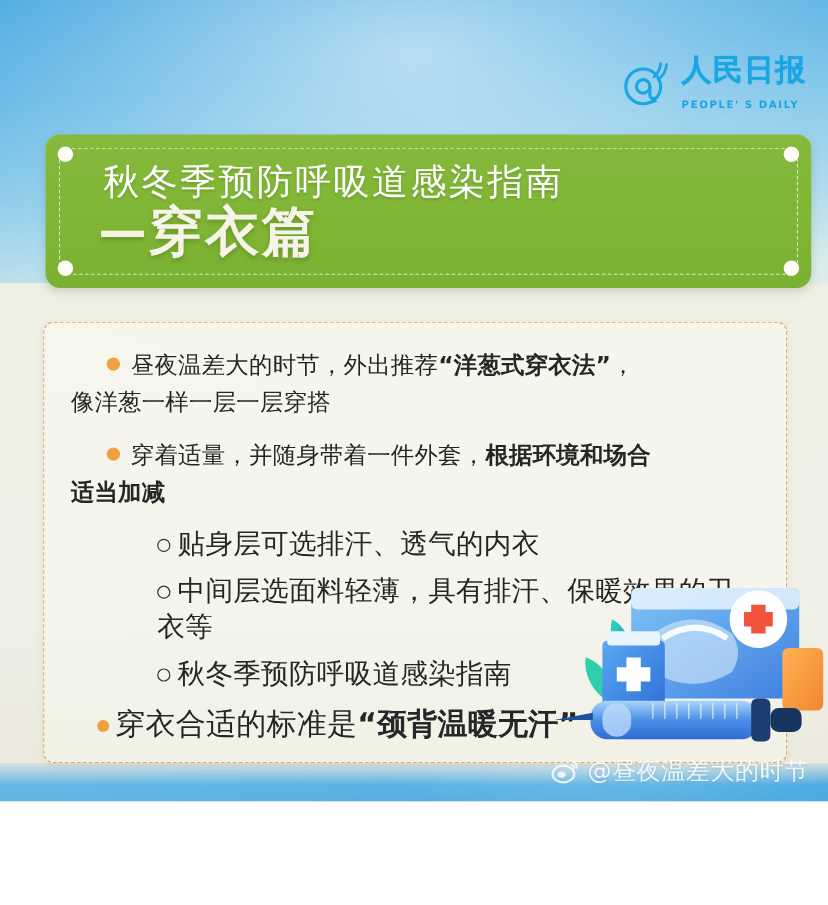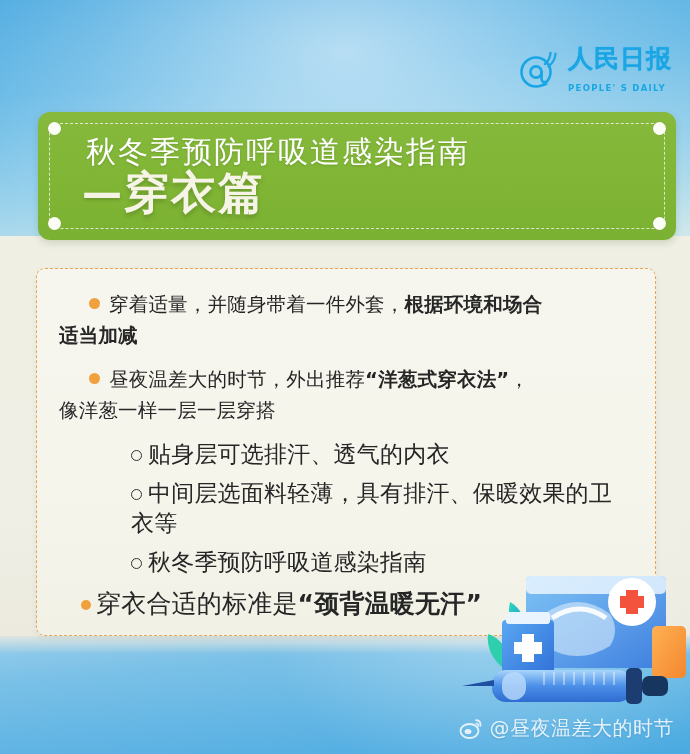--- a/index.html
+++ b/index.html
@@ -2,21 +2,21 @@
 <html><head>
 <meta charset="utf-8">
 <style>
   html,body{margin:0;padding:0;}
   body{
     width:690px;height:754px;
     font-family:"DejaVu Sans","Liberation Sans",sans-serif;
     overflow:hidden;position:relative;background:#fff;
   }
   #poster{
-    position:absolute;inset:0;width:690px;height:754px;overflow:hidden;
+    position:absolute;inset:0;width:690px;height:668px;overflow:hidden;
   }
   
   .bg-base{
     position:absolute;inset:0;
     background:linear-gradient(175deg,#4aa9e0 0%,#64b8e6 12%,#9ed4ec 26%,#d8ebeb 38%,#eeeee3 46%,#efefe4 56%,#e4eeee 64%,#b9dcee 72%,#79c0e7 84%,#4aaae1 100%);
   }
   .bg-glow{
     position:absolute;left:-8%;top:-14%;width:116%;height:52%;
     background:radial-gradient(ellipse at 50% 40%,rgba(255,255,255,.55) 0%,rgba(255,255,255,.18) 45%,rgba(255,255,255,0) 72%);
   }
@@ -189,32 +189,32 @@
       <span class="title-dashmark">—</span>
       <span class="title-strong">穿衣篇</span>
     </div>
   </div>
 
   <div class="card">
     <div class="card-inner">
 
       <div class="blk">
         <div class="line ind">
+          <span class="dot"></span><span>昼夜温差大的时节，外出推荐</span><span class="b">“洋葱式穿衣法”</span><span>，</span>
+        </div>
+        <div class="line">像洋葱一样一层一层穿搭</div>
+      </div>
+
+      <div class="blk">
+        <div class="line ind">
           <span class="dot"></span><span>穿着适量，并随身带着一件外套，</span><span class="b">根据环境和场合</span>
         </div>
         <div class="line">
           <span class="b">适当加减</span>
         </div>
-      </div>
-
-      <div class="blk">
-        <div class="line ind">
-          <span class="dot"></span><span>昼夜温差大的时节，外出推荐</span><span class="b">“洋葱式穿衣法”</span><span>，</span>
-        </div>
-        <div class="line">像洋葱一样一层一层穿搭</div>
       </div>
 
       <div>
         <div class="sub-line">
           <span class="ring"></span><span>贴身层可选排汗、透气的内衣</span>
         </div>
         <div class="sub-line">
           <span class="ring"></span><span>中间层选面料轻薄，具有排汗、保暖效果的卫衣等</span>
         </div>
         <div class="sub-line">

